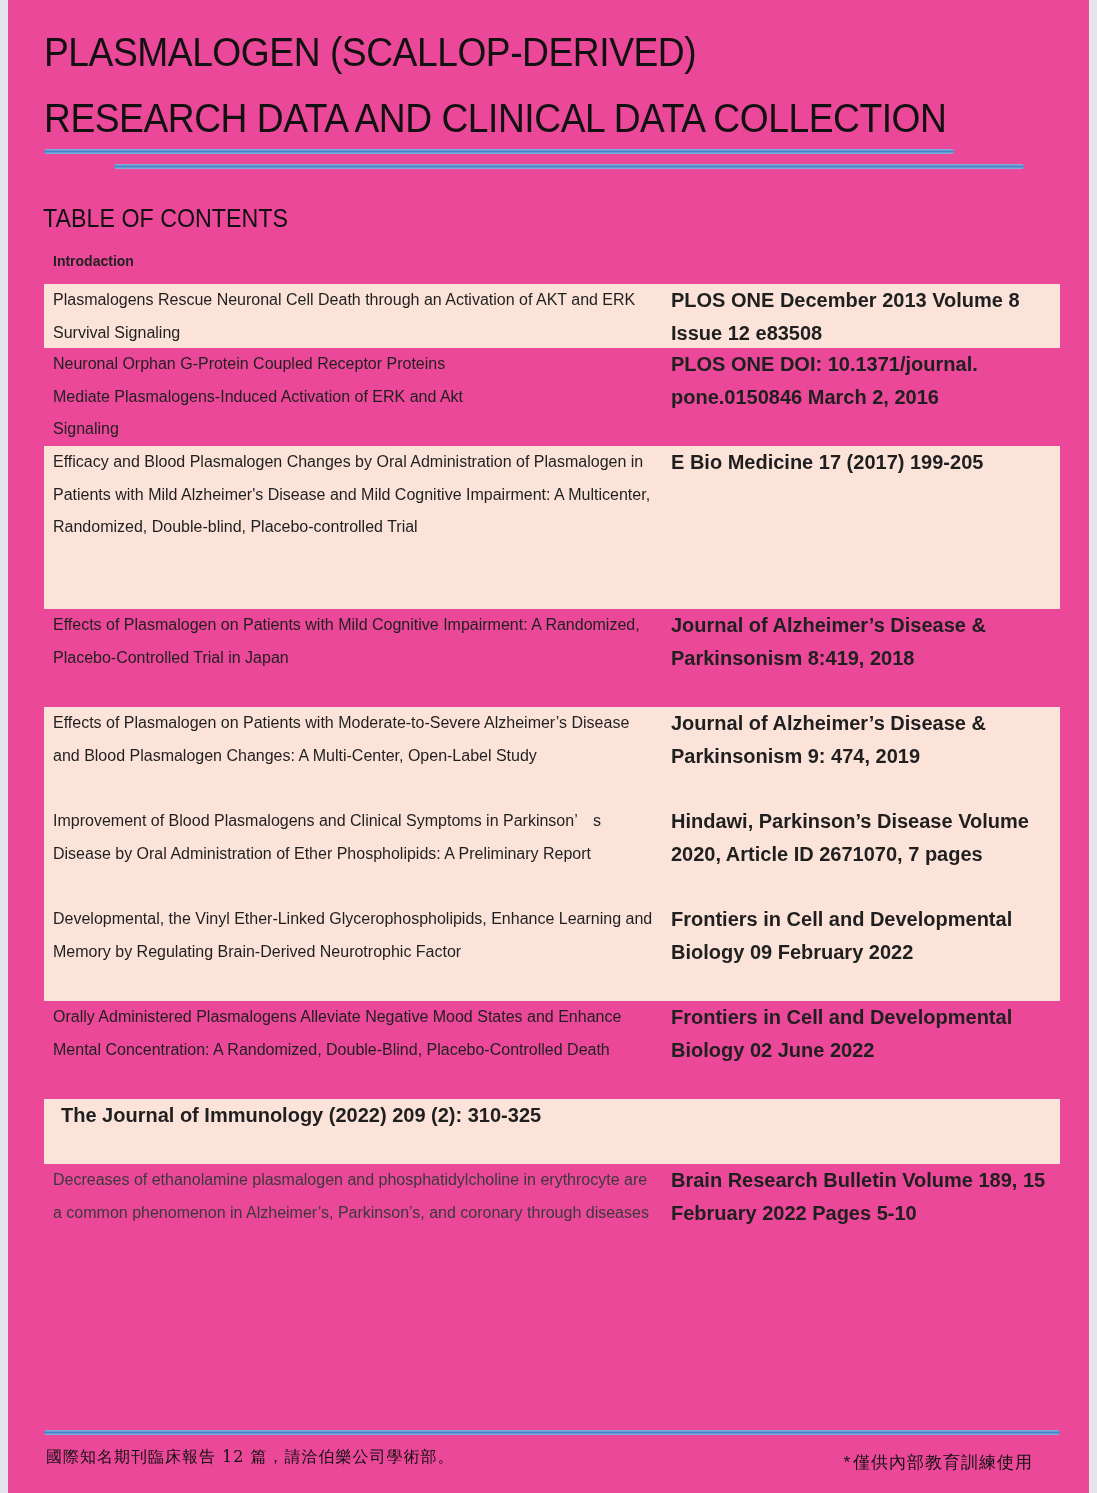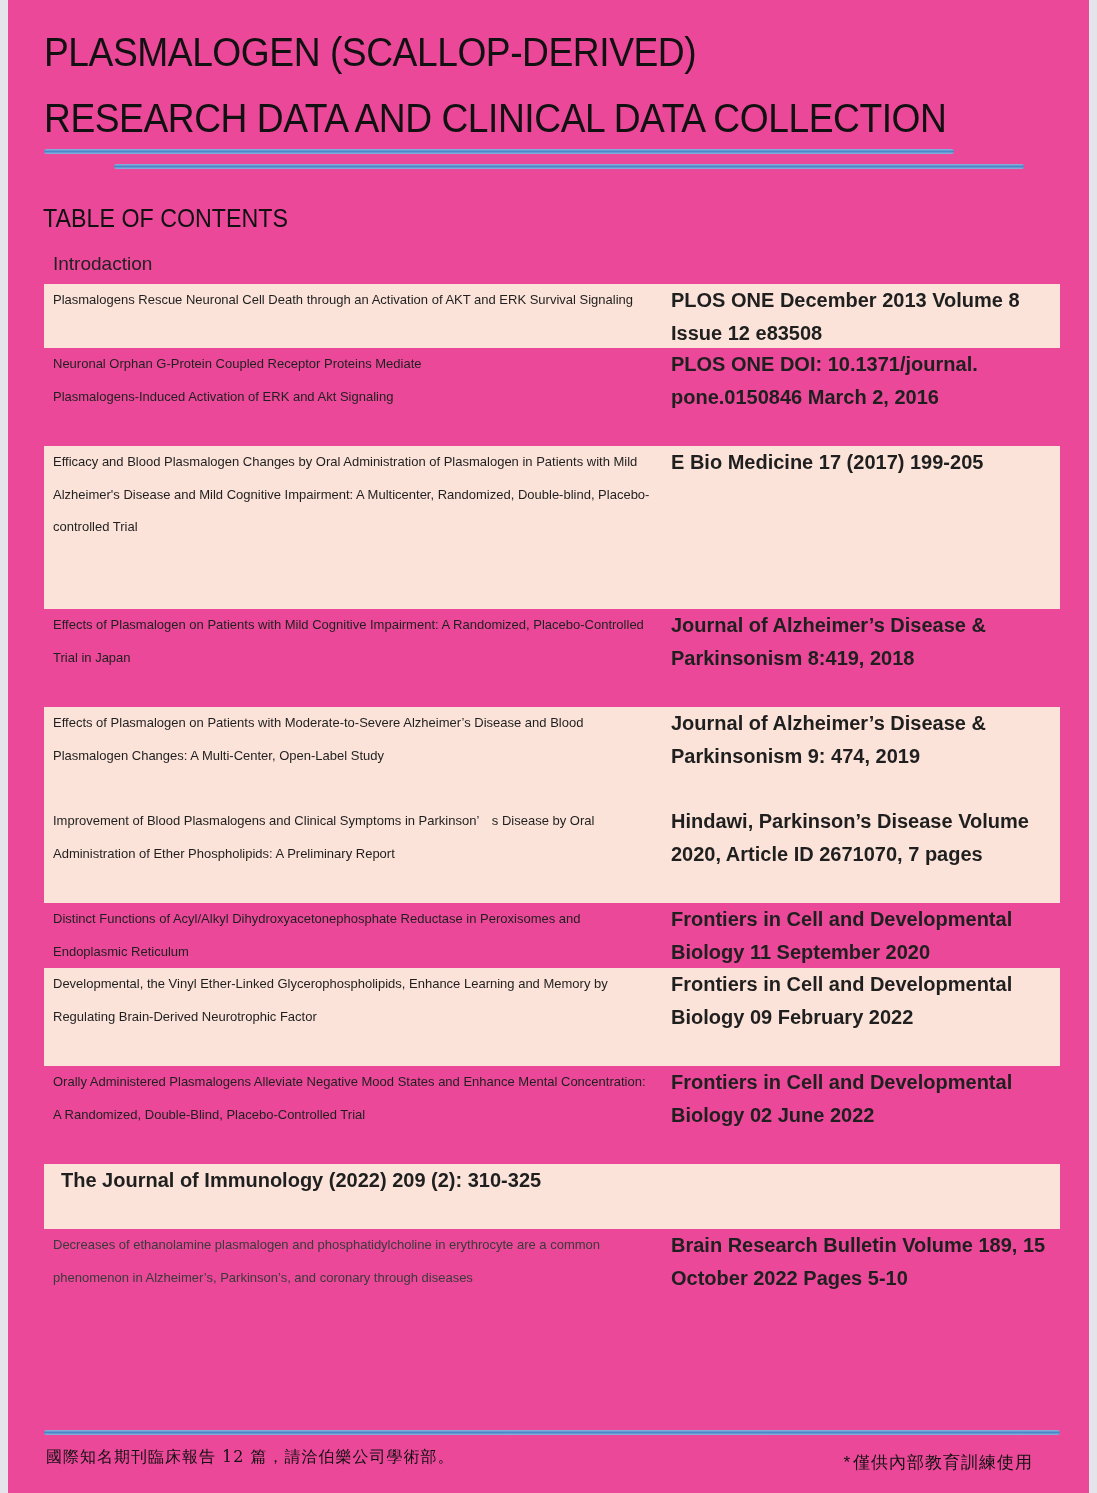--- a/index.html
+++ b/index.html
@@ -27,30 +27,30 @@
   }
   .r1 { left: 36px; top: 149px; width: 910px; }
   .r2 { left: 106px; top: 164px; width: 910px; }
   .toc-heading {
     position: absolute; left: 35px; top: 204px; margin: 0;
     font-size: 25px; font-weight: normal; color: #111;
     transform: scaleX(0.93); transform-origin: left center; white-space: nowrap;
   }
   .intro {
     position: absolute; left: 45px; top: 253px;
-    font-size: 19px; color: #222;
+    font-size: 14px; color: #222; font-weight: bold;
   }
   .toc {
     position: absolute; left: 36px; top: 284px; width: 1016px;
   }
   .row { display: flex; width: 100%; }
   .row.shaded { background: #fbe3d9; }
   .cell-title {
     width: 610px; padding-left: 9px; box-sizing: border-box;
-    font-size: 13px; line-height: 32.7px; color: #1f1f1f;
+    font-size: 16px; line-height: 32.7px; color: #1f1f1f;
   }
   .cell-src {
     flex: 1; padding-left: 17px; box-sizing: border-box;
     font-size: 20px; line-height: 32.7px; color: #1f1f1f; font-weight: bold;
   }
   .row.last .cell-title { color: #3a3a3a; }
   .rule-bottom {
     position: absolute; left: 36px; top: 1430px; width: 1016px; height: 5px;
     border-radius: 3px;
     background: linear-gradient(to bottom, #8fb4de, #4a86c8 50%, #8fb4de);
@@ -96,37 +96,33 @@
       <div class="cell-src">Journal of Alzheimer’s Disease &amp; Parkinsonism 8:419, 2018</div>
     </div>
     <div class="row shaded" style="height:98px">
       <div class="cell-title">Effects of Plasmalogen on Patients with Moderate-to-Severe Alzheimer’s Disease and Blood Plasmalogen Changes: A Multi-Center, Open-Label Study</div>
       <div class="cell-src">Journal of Alzheimer’s Disease &amp; Parkinsonism 9: 474, 2019</div>
     </div>
     <div class="row shaded" style="height:98px">
       <div class="cell-title">Improvement of Blood Plasmalogens and Clinical Symptoms in Parkinson’　s Disease by Oral Administration of Ether Phospholipids: A Preliminary Report</div>
       <div class="cell-src">Hindawi, Parkinson’s Disease Volume 2020, Article ID 2671070, 7 pages</div>
     </div>
-    <div class="row" style="height:65px">
-      <div class="cell-title">Distinct Functions of Acyl/Alkyl Dihydroxyacetonephosphate Reductase in Peroxisomes and Endoplasmic Reticulum</div>
-      <div class="cell-src">Frontiers in Cell and Developmental Biology 11 September 2020</div>
-    </div>
     <div class="row shaded" style="height:98px">
       <div class="cell-title">Developmental, the Vinyl Ether-Linked Glycerophospholipids, Enhance Learning and Memory by Regulating Brain-Derived Neurotrophic Factor</div>
       <div class="cell-src">Frontiers in Cell and Developmental Biology 09 February 2022</div>
     </div>
     <div class="row" style="height:98px">
-      <div class="cell-title">Orally Administered Plasmalogens Alleviate Negative Mood States and Enhance Mental Concentration: A Randomized, Double-Blind, Placebo-Controlled Trial</div>
+      <div class="cell-title">Orally Administered Plasmalogens Alleviate Negative Mood States and Enhance Mental Concentration: A Randomized, Double-Blind, Placebo-Controlled Death</div>
       <div class="cell-src">Frontiers in Cell and Developmental Biology 02 June 2022</div>
     </div>
     <div class="row shaded" style="height:65px">
       <div class="cell-src">The Journal of Immunology (2022) 209 (2): 310-325</div>
     </div>
     <div class="row last" style="height:130px">
       <div class="cell-title">Decreases of ethanolamine plasmalogen and phosphatidylcholine in erythrocyte are a common phenomenon in Alzheimer’s, Parkinson’s, and coronary through diseases</div>
-      <div class="cell-src">Brain Research Bulletin Volume 189, 15 October 2022 Pages 5-10</div>
+      <div class="cell-src">Brain Research Bulletin Volume 189, 15 February 2022 Pages 5-10</div>
     </div>
   </div>
 
   <div class="rule-bottom"></div>
   <div class="footer-left">國際知名期刊臨床報告 12 篇，請洽伯樂公司學術部。</div>
   <div class="footer-right">*僅供內部教育訓練使用</div>
 </div>
 
 </body></html>

